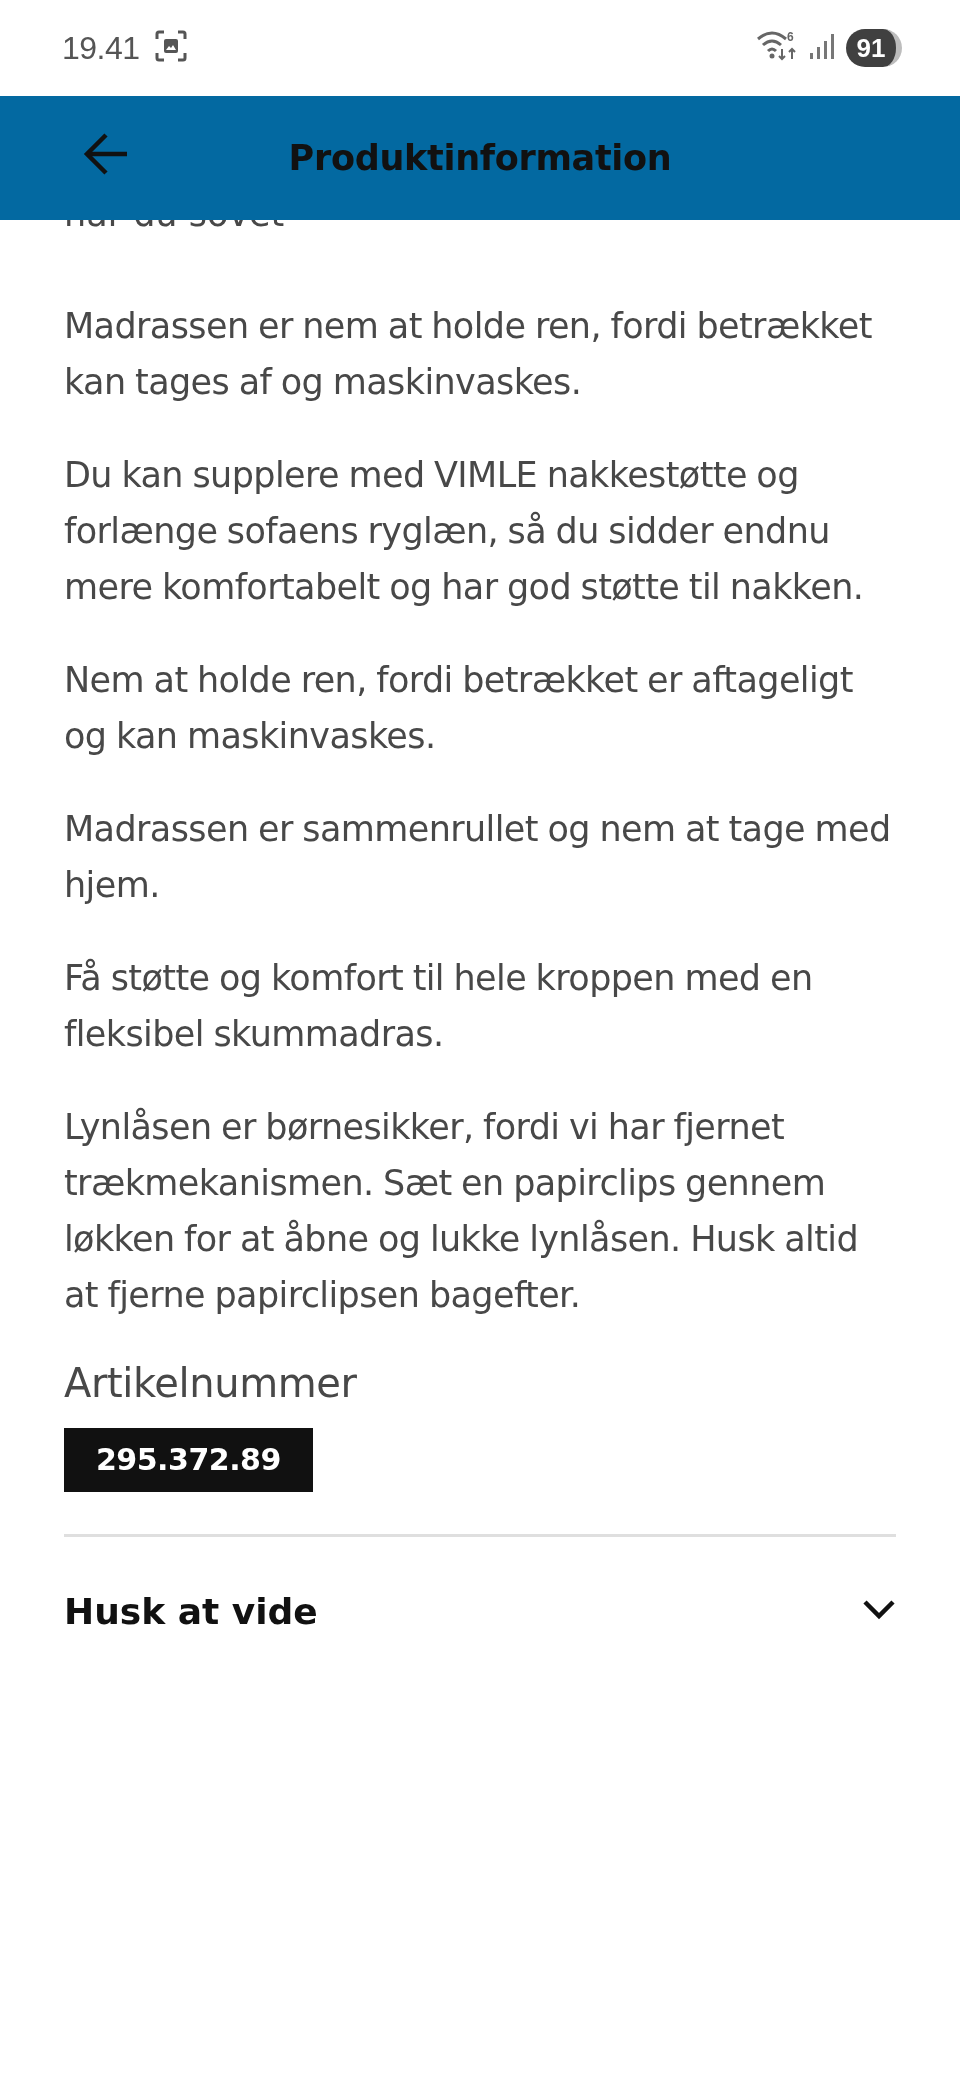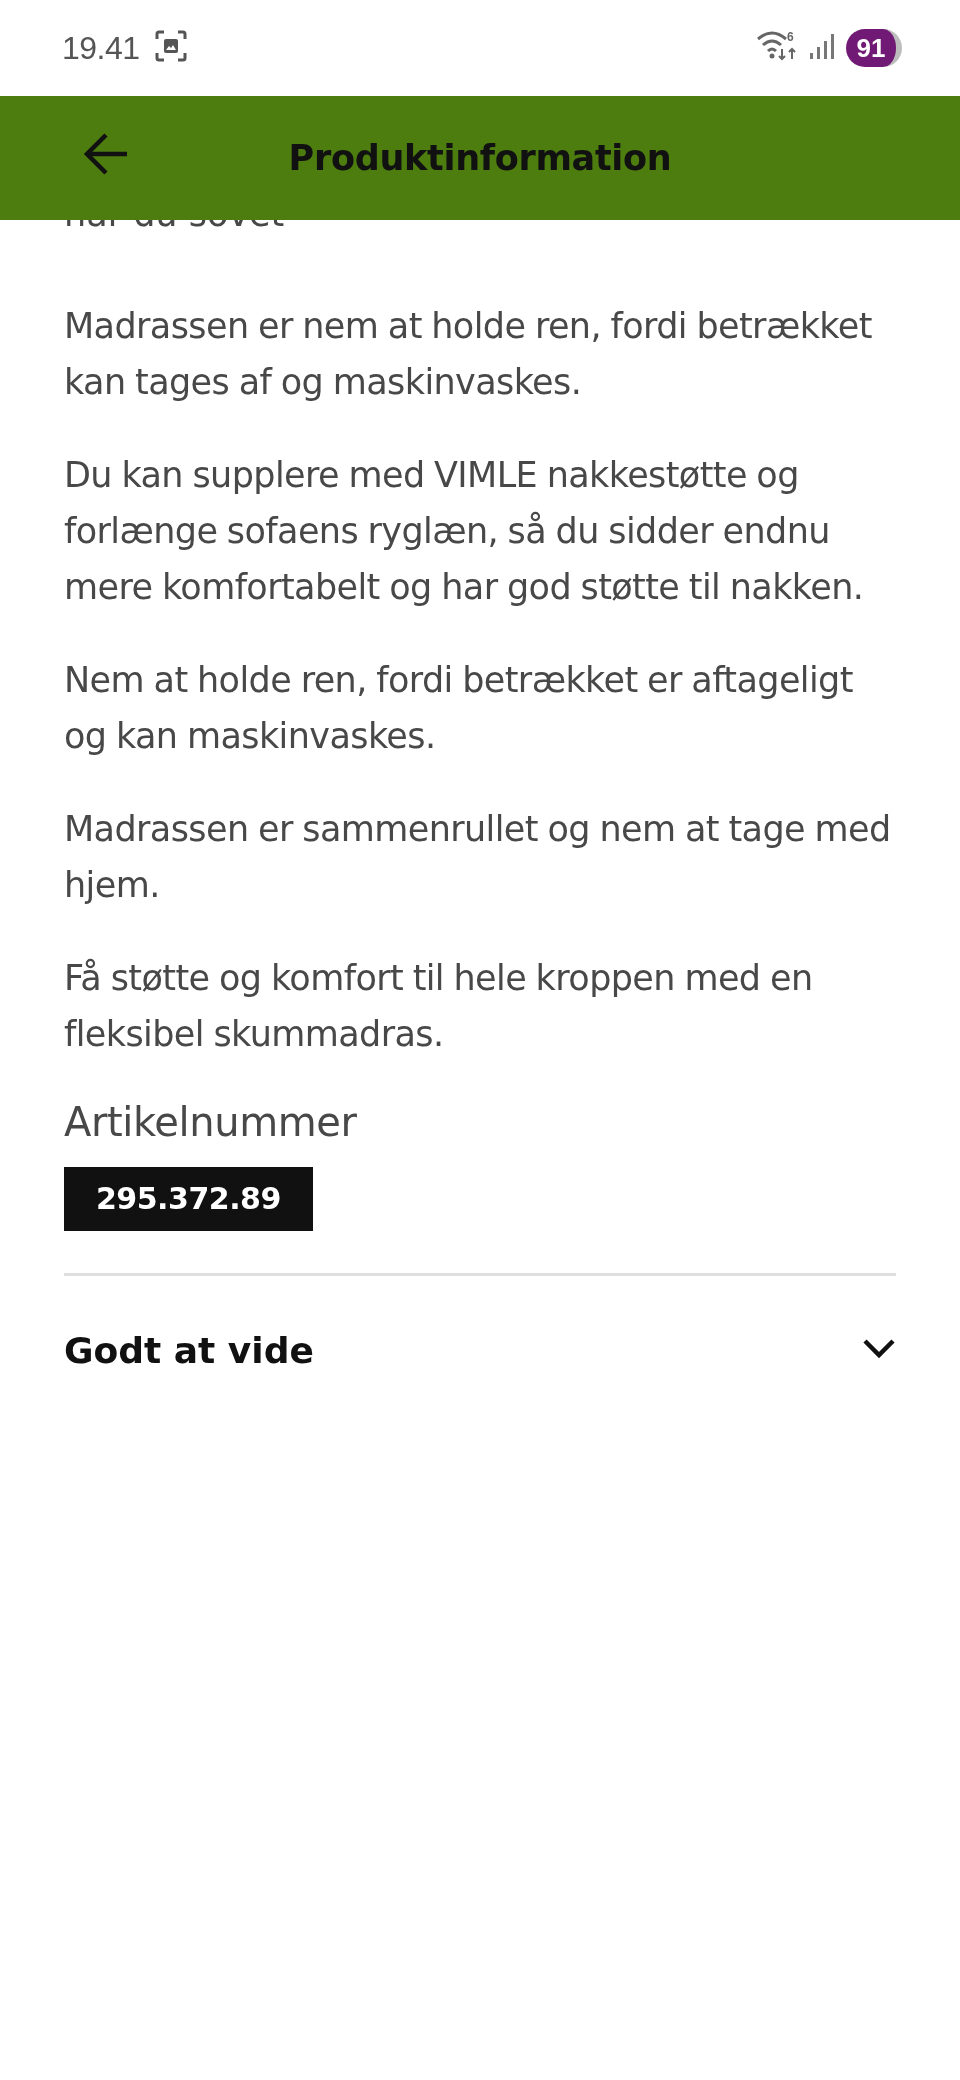--- a/index.html
+++ b/index.html
@@ -14,31 +14,31 @@
     
     .status-bar {
       position: absolute; top: 0; left: 0; width: 960px; height: 96px;
       display: flex; align-items: center; justify-content: space-between;
       padding: 0 58px 0 62px; color: #5a5a5a;
     }
     .status-left { display: flex; align-items: center; gap: 14px; }
     .status-time { font-size: 32px; font-family: "Liberation Sans", sans-serif; letter-spacing: -0.5px; color: #555; }
     .status-right { display: flex; align-items: center; gap: 8px; }
     .battery {
-      background: #701a75; color: #fff; font-weight: bold; font-size: 26px;
+      background: #404040; color: #fff; font-weight: bold; font-size: 26px;
       font-family: "Liberation Sans", sans-serif;
       height: 38px; min-width: 56px; padding: 0 8px; border-radius: 19px;
       display: flex; align-items: center; justify-content: center;
       border-right: 6px solid #bdbdbd;
     }
 
     
     .header {
       position: absolute; top: 96px; left: 0; width: 960px; height: 124px;
-      display: flex; align-items: center; justify-content: center; background: #4d7c0f;
+      display: flex; align-items: center; justify-content: center; background: #0369a1;
       z-index: 5;
     }
     .back-button {
       position: absolute; left: 76px; top: 30px; width: 60px; height: 60px;
       display: flex; align-items: center; justify-content: center; cursor: pointer;
     }
     .page-title {
       font-family: "DejaVu Sans", sans-serif; font-weight: bold; font-size: 35px; color: #111;
       letter-spacing: -0.3px;
     }
@@ -159,29 +159,30 @@
     <div class="clipped-line">
       <span>har du sovet</span>
     </div>
 
     <div style="margin-top: 52px;">
       <p class="paragraph">Madrassen er nem at holde ren, fordi betrækket kan tages af og maskinvaskes.</p>
       <p class="paragraph">Du kan supplere med VIMLE nakkestøtte og forlænge sofaens ryglæn, så du sidder endnu mere komfortabelt og har god støtte til nakken.</p>
       <p class="paragraph">Nem at holde ren, fordi betrækket er aftageligt og kan maskinvaskes.</p>
       <p class="paragraph">Madrassen er sammenrullet og nem at tage med hjem.</p>
       <p class="paragraph">Få støtte og komfort til hele kroppen med en fleksibel skummadras.</p>
+      <p class="paragraph">Lynlåsen er børnesikker, fordi vi har fjernet trækmekanismen. Sæt en papirclips gennem løkken for at åbne og lukke lynlåsen. Husk altid at fjerne papirclipsen bagefter.</p>
     </div>
 
     <div class="article-label">Artikelnummer</div>
     <div class="article-number">295.372.89</div>
 
     <div class="divider"></div>
 
     <div class="accordion">
-      <span class="accordion-title">Godt at vide</span>
+      <span class="accordion-title">Husk at vide</span>
       <span>
         <svg width="34" height="22" viewBox="0 0 34 22">
           <path d="M3 4 L17 18 L31 4" fill="none" stroke="#111" stroke-width="4.5"></path>
         </svg>
       </span>
     </div>
   </div>
 
   <div class="tab-bar">
     <div class="tab">

